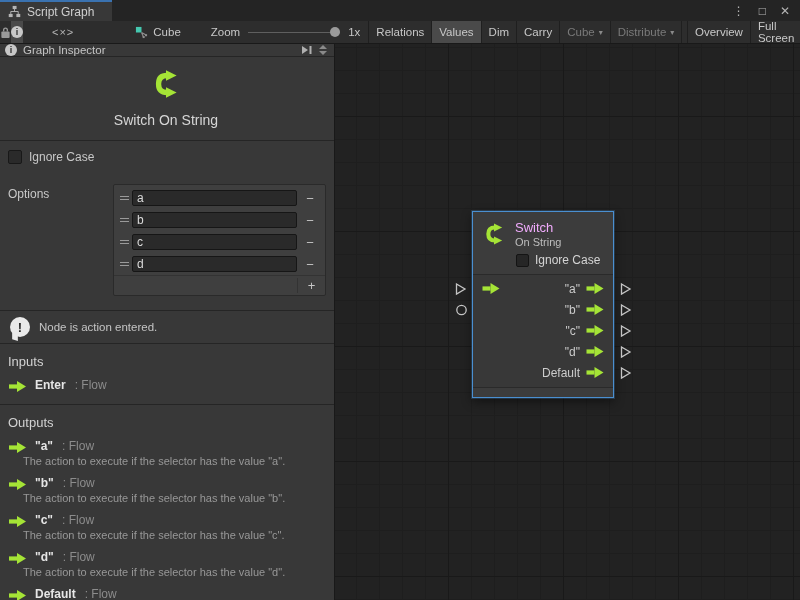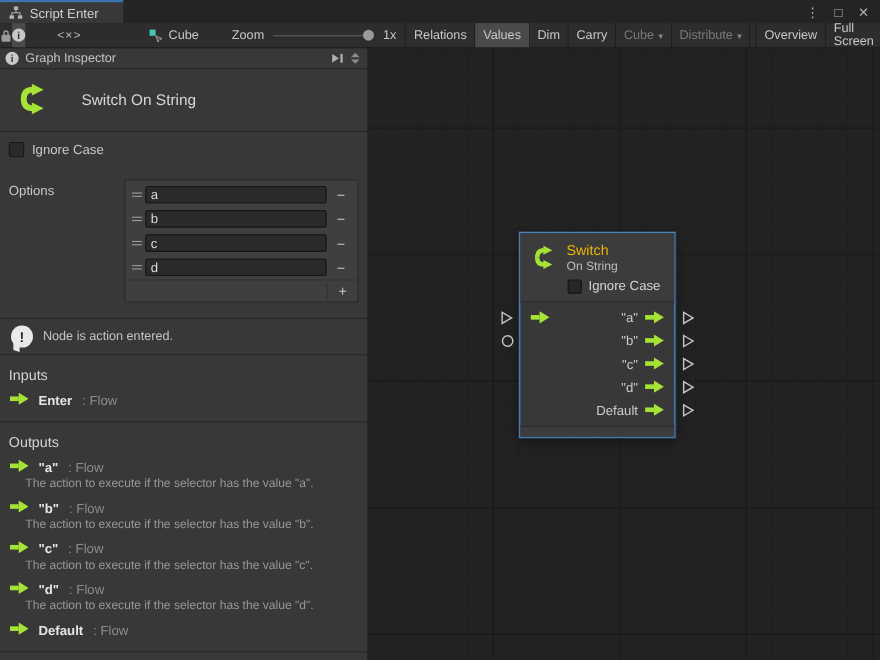--- a/index.html
+++ b/index.html
@@ -42,21 +42,21 @@
   .main { flex:1; display:flex; min-height:0; }
 
   
   .inspector { width:335px; background:#383838; border-right:1px solid #191919; display:flex; flex-direction:column; overflow:hidden; }
   .gi-header { height:19px; display:flex; align-items:center; gap:6px; padding:0 5px; border-bottom:1px solid #252525; font-size:11.5px; color:#c4c4c4; }
   .gi-right { margin-left:auto; display:flex; align-items:center; gap:4px; }
   .spinner { display:flex; flex-direction:column; gap:2px; padding:0 2px; }
   .tri-up { width:0; height:0; border-left:4px solid transparent; border-right:4px solid transparent; border-bottom:4px solid #8a8a8a; }
   .tri-dn { width:0; height:0; border-left:4px solid transparent; border-right:4px solid transparent; border-top:4px solid #8a8a8a; }
 
-  .title-block { padding:10px 14px 12px 12px; display:flex; align-items:center; gap:28px; border-bottom:1px solid #252525; }
+  .title-block { padding:10px 14px 12px 12px; display:flex; align-items:center; gap:11px; border-bottom:1px solid #252525;flex-direction:column; }
   .unit-title { font-size:14px; color:#d6d6d6; }
 
   .settings { padding:9px 8px 10px 8px; }
   .chk-row { display:flex; align-items:center; gap:7px; }
   .checkbox { width:14px; height:14px; background:#2a2a2a; border:1px solid #181818; border-radius:2px; }
   .opt-block { display:flex; margin-top:20px;gap:42px; }
   .opt-label { width:120px; padding-top:3px; color:#c8c8c8; }
   .rlist { flex:1; background:#3f3f3f; border:1px solid #2a2a2a; border-radius:2px; padding:2px 0 0 0; }
   .rrow { display:flex; align-items:center; height:22px; padding:0 2px; }
   .handle { width:16px; display:flex; flex-direction:column; gap:2px; align-items:center; }
@@ -67,21 +67,21 @@
   .rplus { width:28px; text-align:center; color:#c8c8c8; font-size:13px; border-left:1px solid #333333; }
 
   .warn-strip { margin-top:4px; border-top:1px solid #252525; border-bottom:1px solid #252525; padding:6px 10px; display:flex; align-items:center; gap:9px; }
   .bubble { position:relative; width:20px; height:20px; border-radius:50%; background:#e9e9e9; color:#2a2a2a; font-weight:bold; font-size:13px; display:flex; align-items:center; justify-content:center; flex:0 0 auto; }
   .bubble::after { content:""; position:absolute; left:2px; bottom:-3px; width:6px; height:6px; background:#e9e9e9; transform:rotate(18deg) skew(18deg); }
   .warn-text { font-size:11.5px; color:#c4c4c4; }
 
   .io-section { padding:10px 8px 12px 8px; border-bottom:1px solid #252525; }
   .io-title { font-size:13px; color:#d2d2d2; margin-bottom:4px; }
   .io-item { margin-top:9px; }
-  .io-head { display:flex; align-items:flex-start; gap:9px; }
+  .io-head { display:flex; align-items:flex-end; gap:9px; }
   .io-name { font-weight:bold; color:#e6e6e6; }
   .io-type { color:#8c8c8c; }
   .io-desc { margin-left:15px; margin-top:2px; font-size:11px; color:#989898; }
   .pin-ico { width:18px; display:flex; justify-content:center; flex:0 0 auto; }
   .dot { width:9px; height:9px; border-radius:50%; background:#f0945a; }
   .inspector-rest { flex:1; }
 
   
   .canvas {
     position:relative; flex:1; background-color:#222222;
@@ -94,21 +94,21 @@
     background-position:-2px -43px;
   }
   .node {
     position:absolute; left:137px; top:167px; width:142px;
     background:#383838; border:1px solid #4a8fd0;
     box-shadow:0 0 0 1px rgba(74,143,208,.25), 0 4px 10px rgba(0,0,0,.45);
   }
   .node-header { background:#3c3c3c; padding:8px 8px 7px 8px; }
   .nh-row { display:flex; align-items:center; gap:8px; }
   .nh-titles { display:flex; flex-direction:column; gap:1px; }
-  .n-title { font-size:13px; color:#eab308; }
+  .n-title { font-size:13px; color:#f0abfc; }
   .n-sub { font-size:11px; color:#bdbdbd; }
   .n-chk { margin-top:5px; margin-left:35px; display:flex; align-items:center; gap:6px; }
   .n-checkbox { width:13px; height:13px; background:#262626; border:1px solid #141414; border-radius:2px; }
   .n-chk span { font-size:12px; color:#d4d4d4; }
   .node-body { border-top:1px solid #2a2a2a; padding:3px 0 4px 0; }
   .port-row { position:relative; height:21px; display:flex; align-items:center; padding:0 9px; }
   .port-spacer { flex:1; }
   .plabel { font-size:12px; color:#cccccc; margin-right:6px; }
   .ext { position:absolute; top:50%; transform:translateY(-50%); line-height:0; }
   .ext-l { left:-18px; }
@@ -124,21 +124,21 @@
   <div class="tabbar">
     <div class="tab">
       <span>
         <svg width="13" height="13" viewBox="0 0 14 14">
           <rect x="5" y="1" width="4.2" height="3.4" fill="#b4b4b4"></rect>
           <rect x="0.8" y="9.6" width="4.2" height="3.4" fill="#b4b4b4"></rect>
           <rect x="9" y="9.6" width="4.2" height="3.4" fill="#b4b4b4"></rect>
           <path d="M7 4.4 V7 M3 9.6 V7 H11 V9.6" stroke="#b4b4b4" stroke-width="1" fill="none"></path>
         </svg>
       </span>
-      <span>Script Enter</span>
+      <span>Script Graph</span>
     </div>
     <div class="win-controls">
       <span>⋮</span>
       <span>□</span>
       <span>✕</span>
     </div>
   </div>
 
   <div class="toolbar">
     <div class="tbtn icon-btn">

